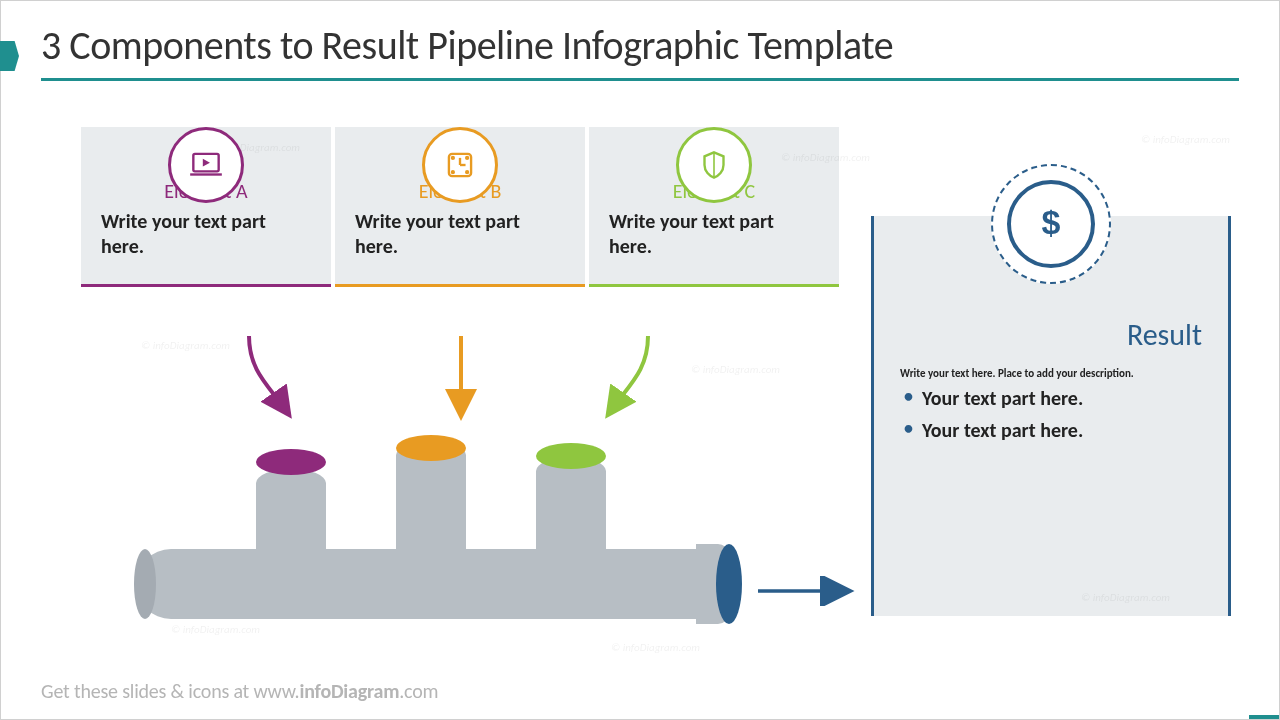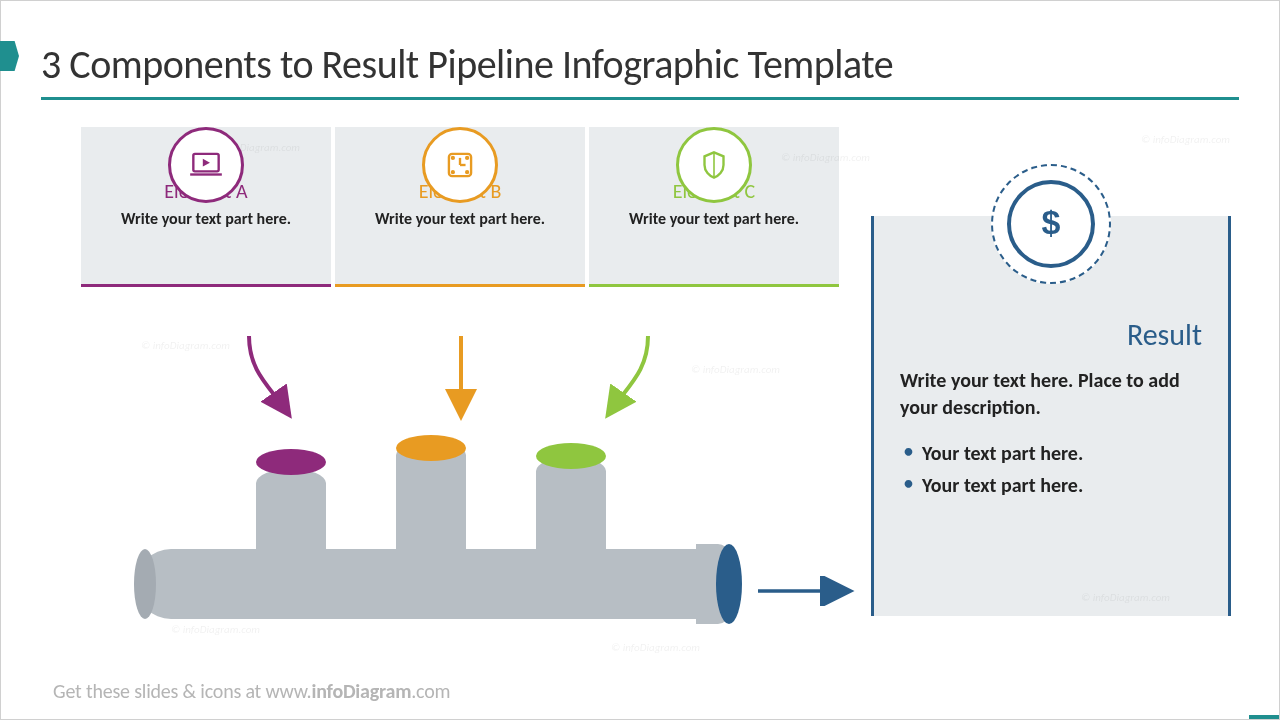--- a/index.html
+++ b/index.html
@@ -4,31 +4,31 @@
 <style>
   * { box-sizing: border-box; margin: 0; padding: 0; }
   html, body { width: 1280px; height: 720px; font-family: "Segoe UI", Calibri, Arial, sans-serif; background: #fff; overflow: hidden; }
   .slide { position: relative; width: 1280px; height: 720px; border: 1px solid #d0d0d0; }
 
   
   .left-tab { position: absolute; left: -4px; top: 40px; width: 22px; height: 30px; background: #1f8f8f; clip-path: polygon(0 0, 80% 0, 100% 50%, 80% 100%, 0 100%); }
 
   
   .title-wrap { position: absolute; left: 40px; right: 40px; top: 20px; }
-  .title { font-size: 40px; font-weight: 400; color: #333; letter-spacing: -0.5px; margin-top: 19px; }
+  .title { font-size: 40px; font-weight: 400; color: #333; letter-spacing: -0.5px; }
   .title-underline { height: 3px; background: #1f8f8f; margin-top: 8px; width: 100%; }
 
   
   .components { position: absolute; left: 80px; top: 126px; display: flex; gap: 4px; }
   .card { width: 250px; position: relative; }
   .card-body { background: #e9ecee; padding: 52px 20px 18px 20px; height: 160px; position: relative; }
   .card-top-border { position:absolute; left:0; right:0; top:40px; height:3px; }
   .card-bottom-border { position:absolute; left:0; right:0; bottom:0; height:3px; }
   .card-title { font-size: 20px; text-align: center; margin-bottom: 6px; }
-  .card-desc { font-size: 16px; color: #222; font-weight: 600; line-height: 1.25; text-align: center; }
+  .card-desc { font-size: 20px; color: #222; font-weight: 600; line-height: 1.25; }
 
   .icon-circle { position: absolute; top: 0px; left: 50%; transform: translateX(-50%); width: 76px; height: 76px; border-radius: 50%; background: #fff; display:flex; align-items:center; justify-content:center; z-index:2; }
   .icon-circle svg { width: 38px; height: 38px; }
 
   
   .c-purple { color: #8e2a7b; }
   .c-orange { color: #e89b22; }
   .c-green  { color: #8fc63f; }
   .b-purple { background: #8e2a7b; }
   .b-orange { background: #e89b22; }
@@ -54,27 +54,27 @@
   .inlet-top { position:absolute; top:0; left:0; width:70px; height:26px; border-radius: 50%; }
 
   
   .arrow-right { position:absolute; left:755px; top:575px; width:100px; height:30px; }
 
   
   .result-card { position:absolute; left:870px; top:215px; width:360px; height:400px; background:#e9ecee; border-left:3px solid #2a5d8a; border-right:3px solid #2a5d8a; padding: 100px 26px 20px 26px; }
   .result-icon-outer { position:absolute; top:-52px; left:50%; transform:translateX(-50%); width:120px; height:120px; border-radius:50%; border:2px dashed #2a5d8a; background:#fff; display:flex; align-items:center; justify-content:center; }
   .result-icon-inner { width:88px; height:88px; border-radius:50%; border:4px solid #2a5d8a; display:flex; align-items:center; justify-content:center; }
   .result-title { font-size: 30px; text-align:right; color:#2a5d8a; margin-bottom:14px; }
-  .result-desc { font-size:20px; font-weight:600; color:#222; line-height:1.35; margin-bottom:16px; }
+  .result-desc { font-size:11px; font-weight:600; color:#222; line-height:1.35; }
   .result-bullets { list-style:none; padding-left:4px; }
   .result-bullets li { font-size:20px; color:#222; font-weight:600; line-height:1.6; position:relative; padding-left:18px; }
   .result-bullets li::before { content:"•"; position:absolute; left:0; color:#2a5d8a; font-size:18px; }
 
   
-  .footer { position:absolute; left:52px; bottom:16px; font-size:20px; color:#b5b5b5; font-weight:300; letter-spacing:-0.2px; }
+  .footer { position:absolute; left:40px; bottom:16px; font-size:20px; color:#b5b5b5; font-weight:300; letter-spacing:-0.2px; }
   .footer .brand-bold { font-weight:700; color:#b5b5b5; }
 
   
   .bottom-accent { position:absolute; right:0; bottom:0; width:30px; height:4px; background:#1f8f8f; }
 
   
   .wm { position:absolute; font-size:11px; color:rgba(0,0,0,0.06); font-style:italic; pointer-events:none; }
 </style>
 </head>
 <body>

